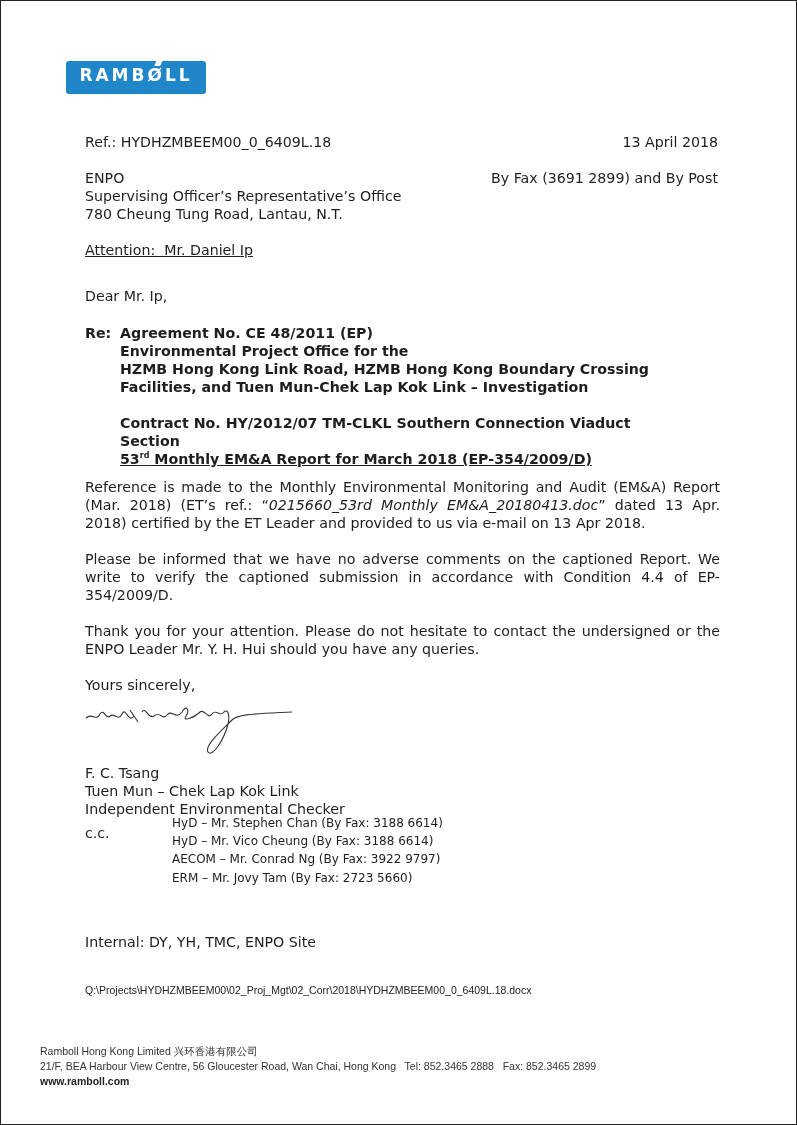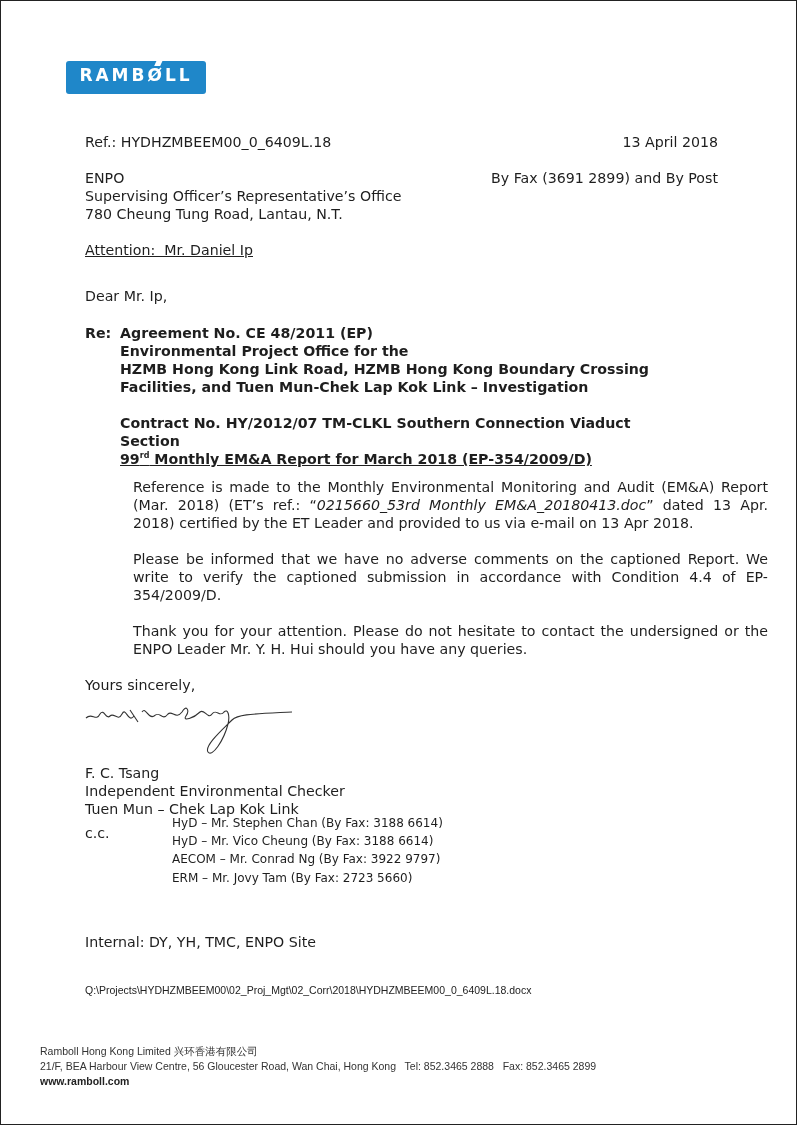--- a/index.html
+++ b/index.html
@@ -17,21 +17,21 @@
     background: #1f87c9; border-radius: 3px;
     color: #fff; font-family: "DejaVu Sans", sans-serif; font-weight: bold;
     font-size: 17px; letter-spacing: 3px; text-align: center; line-height: 29px;
   }
   .logo::after {
     content: ""; position: absolute; right: 44px; top: -3px; width: 6px; height: 8px;
     background: #fff; transform: skewX(-25deg);
   }
   .t14 { font-size: 14.2px; line-height: 18px; }
   .ul { text-decoration: underline; }
-  .para { position: absolute; left: 85px; width: 635px; font-size: 14.2px; line-height: 18px; text-align: justify; white-space: normal; margin-left: 48px; }
+  .para { position: absolute; left: 85px; width: 635px; font-size: 14.2px; line-height: 18px; text-align: justify; white-space: normal; }
   .para i { font-style: italic; }
   .re-block { position: absolute; left: 85px; top: 324px; font-size: 14.2px; line-height: 18px; }
   .re-label { position: absolute; left: 0; top: 0; font-weight: bold; }
   .re-lines { position: absolute; left: 35px; top: 0; font-weight: bold; white-space: nowrap; }
   .re-lines div { height: 18px; }
   sup { font-size: 8px; line-height: 0; }
   .cc-label { position: absolute; left: 85px; top: 825px; font-size: 14.2px; }
   .cc-list { position: absolute; left: 172px; top: 814px; font-size: 12px; line-height: 18.2px; }
   .sig { position: absolute; left: 82px; top: 700px; width: 220px; height: 60px; }
   .filepath { position: absolute; left: 85px; top: 984px; font-size: 10.5px; font-family: "Liberation Sans", sans-serif; color: #222; }
@@ -61,40 +61,40 @@
 <div class="re-block">
   <div class="re-label">Re:</div>
   <div class="re-lines">
     <div>Agreement No. CE 48/2011 (EP)</div>
     <div>Environmental Project Office for the</div>
     <div>HZMB Hong Kong Link Road, HZMB Hong Kong Boundary Crossing</div>
     <div>Facilities, and Tuen Mun-Chek Lap Kok Link – Investigation</div>
     <div></div>
     <div>Contract No. HY/2012/07 TM-CLKL Southern Connection Viaduct</div>
     <div>Section</div>
-    <div class="ul"><span>99</span><sup>rd</sup><span style="white-space:pre;"> Monthly EM&amp;A Report for March 2018 (EP-354/2009/D)</span></div>
+    <div class="ul"><span>53</span><sup>rd</sup><span style="white-space:pre;"> Monthly EM&amp;A Report for March 2018 (EP-354/2009/D)</span></div>
   </div>
 </div>
 
 <div class="para" style="top:478px;"><span>Reference is made to the Monthly Environmental Monitoring and Audit (EM&amp;A) Report (Mar. 2018) (ET’s ref.: “</span><i>0215660_53rd Monthly EM&amp;A_20180413.doc</i><span>” dated 13 Apr. 2018) certified by the ET Leader and provided to us via e-mail on 13 Apr 2018.</span></div>
 
 <div class="para" style="top:550px;">Please be informed that we have no adverse comments on the captioned Report.  We write to verify the captioned submission in accordance with Condition 4.4 of EP-354/2009/D.</div>
 
 <div class="para" style="top:622px;">Thank you for your attention.  Please do not hesitate to contact the undersigned or the ENPO Leader Mr. Y. H. Hui should you have any queries.</div>
 
 <div class="abs t14" style="left:85px; top:676px;">Yours sincerely,</div>
 
 <svg class="sig" viewBox="0 0 220 60">
   <path d="M4,18 C10,12 14,22 18,14 C22,8 24,20 28,16 C32,12 36,22 40,14 C44,6 46,24 52,16 M48,10 L56,22 M60,12 C64,6 66,20 72,16 C78,10 80,22 86,14 C90,10 94,20 100,12 C104,4 108,10 104,16 C100,22 112,18 118,12 C122,8 126,20 130,14 C134,8 138,18 142,12 C146,8 148,16 146,24 C142,40 130,58 126,52 C122,46 140,30 150,20 C156,14 170,14 210,12" fill="none" stroke="#333" stroke-width="1.1"></path>
 </svg>
 
 <div class="abs t14" style="left:85px; top:764px;">
   <div>F. C. Tsang</div>
+  <div>Tuen Mun – Chek Lap Kok Link</div>
   <div>Independent Environmental Checker</div>
-  <div>Tuen Mun – Chek Lap Kok Link</div>
 </div>
 
 <div class="cc-label">c.c.</div>
 <div class="cc-list">
   <div>HyD – Mr. Stephen Chan (By Fax: 3188 6614)</div>
   <div>HyD – Mr. Vico Cheung (By Fax: 3188 6614)</div>
   <div>AECOM – Mr. Conrad Ng (By Fax: 3922 9797)</div>
   <div>ERM – Mr. Jovy Tam (By Fax: 2723 5660)</div>
 </div>
 

